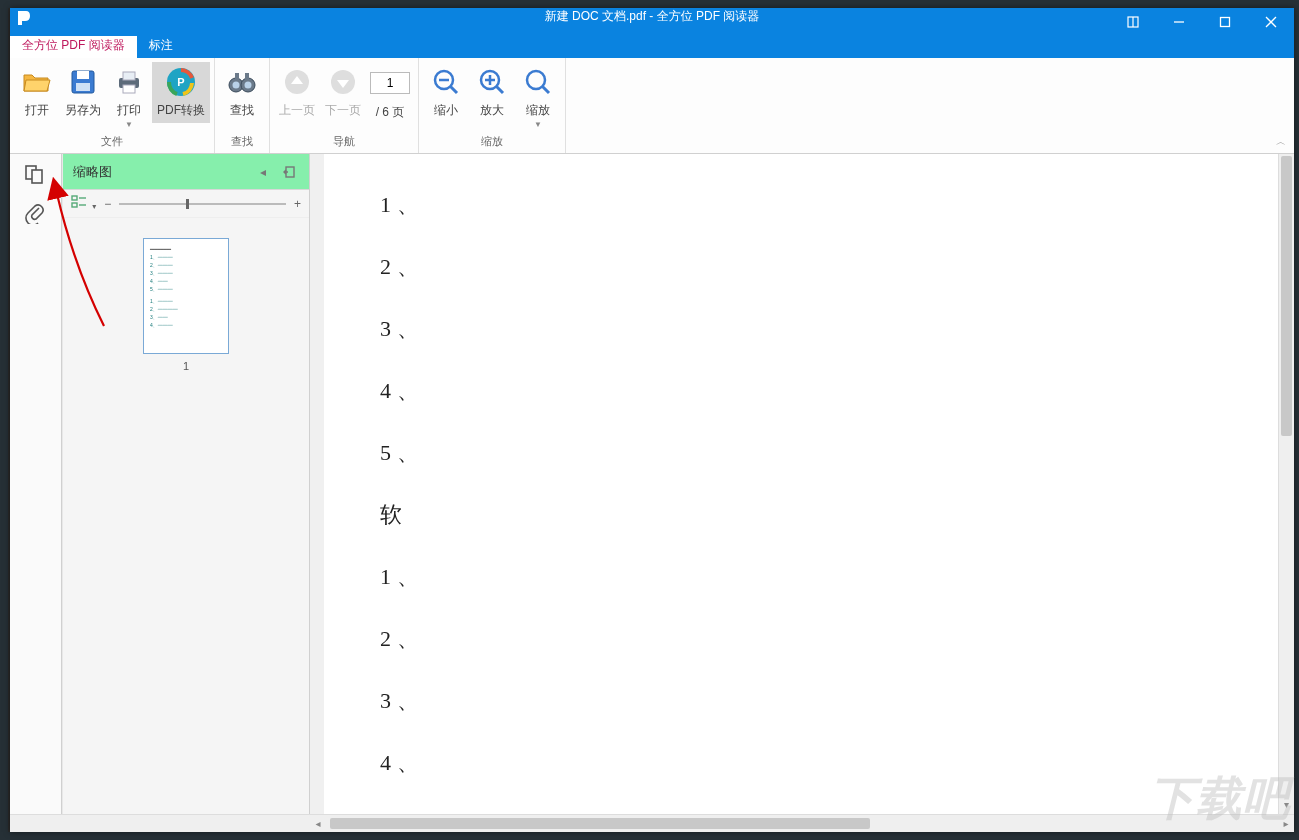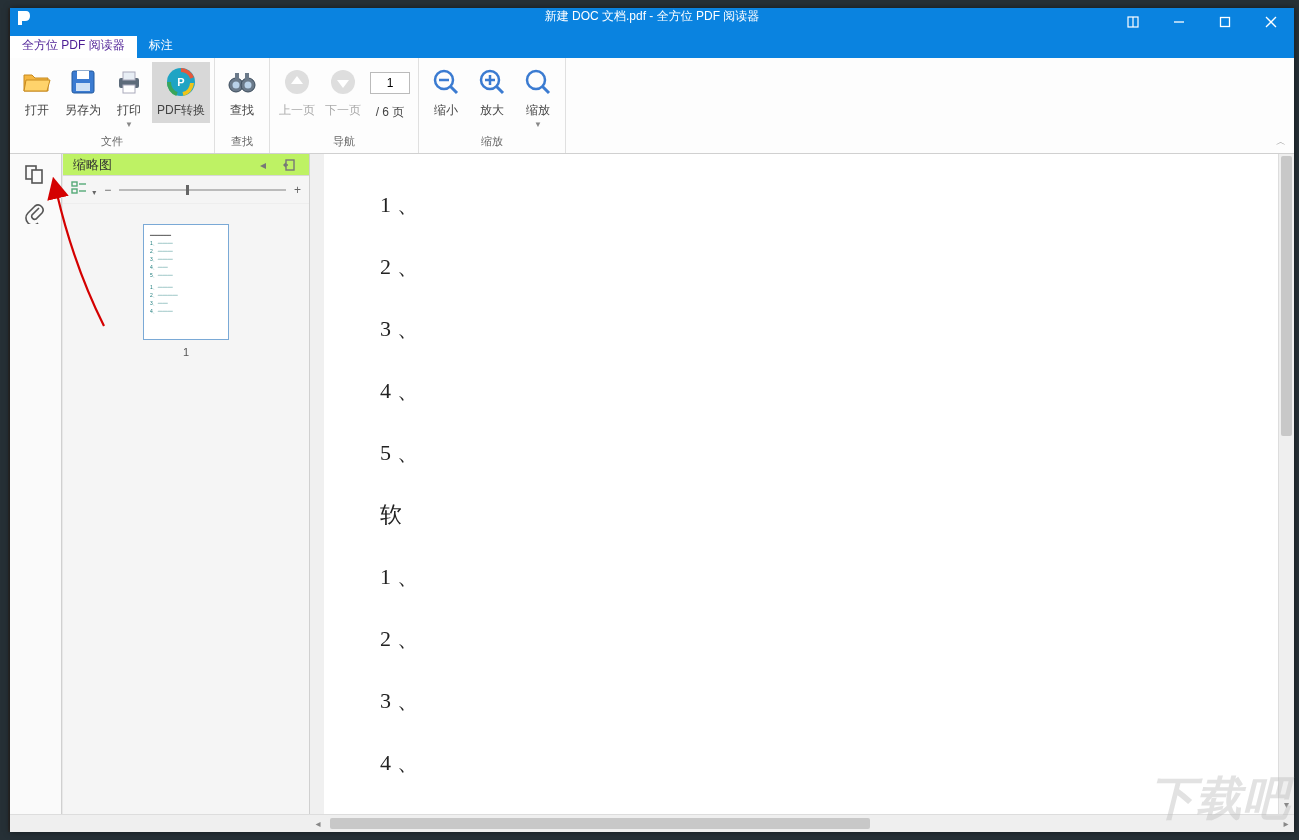--- a/index.html
+++ b/index.html
@@ -56,21 +56,21 @@
     align-items: flex-end;
     font-size: 12px;
   }
   .ribbon-tab {
     padding: 4px 12px 4px 12px;
     color: #fff;
     cursor: pointer;
   }
   .ribbon-tab.active {
     background: #fff;
-    color: #4c1d95;
+    color: #be185d;
   }
   
   
   .ribbon {
     height: 96px;
     background: #fdfdfd;
     border-bottom: 1px solid #d0d0d0;
     display: flex;
     position: relative;
   }
@@ -166,22 +166,22 @@
   
   .thumb-panel {
     width: 248px;
     background: #f5f5f5;
     border-right: 1px solid #d0d0d0;
     display: flex;
     flex-direction: column;
     border-left: 1px solid #e8e8e8;
   }
   .thumb-header {
-    height: 22px;
-    background: #bef264;
+    height: 36px;
+    background: #86efac;
     border-bottom: 1px solid #d8d8d8;
     display: flex;
     align-items: center;
     padding: 0 10px;
     font-size: 13px;
     color: #333;
   }
   .thumb-header .spacer { flex: 1; }
   .thumb-header .th-btn {
     width: 20px; height: 20px;

